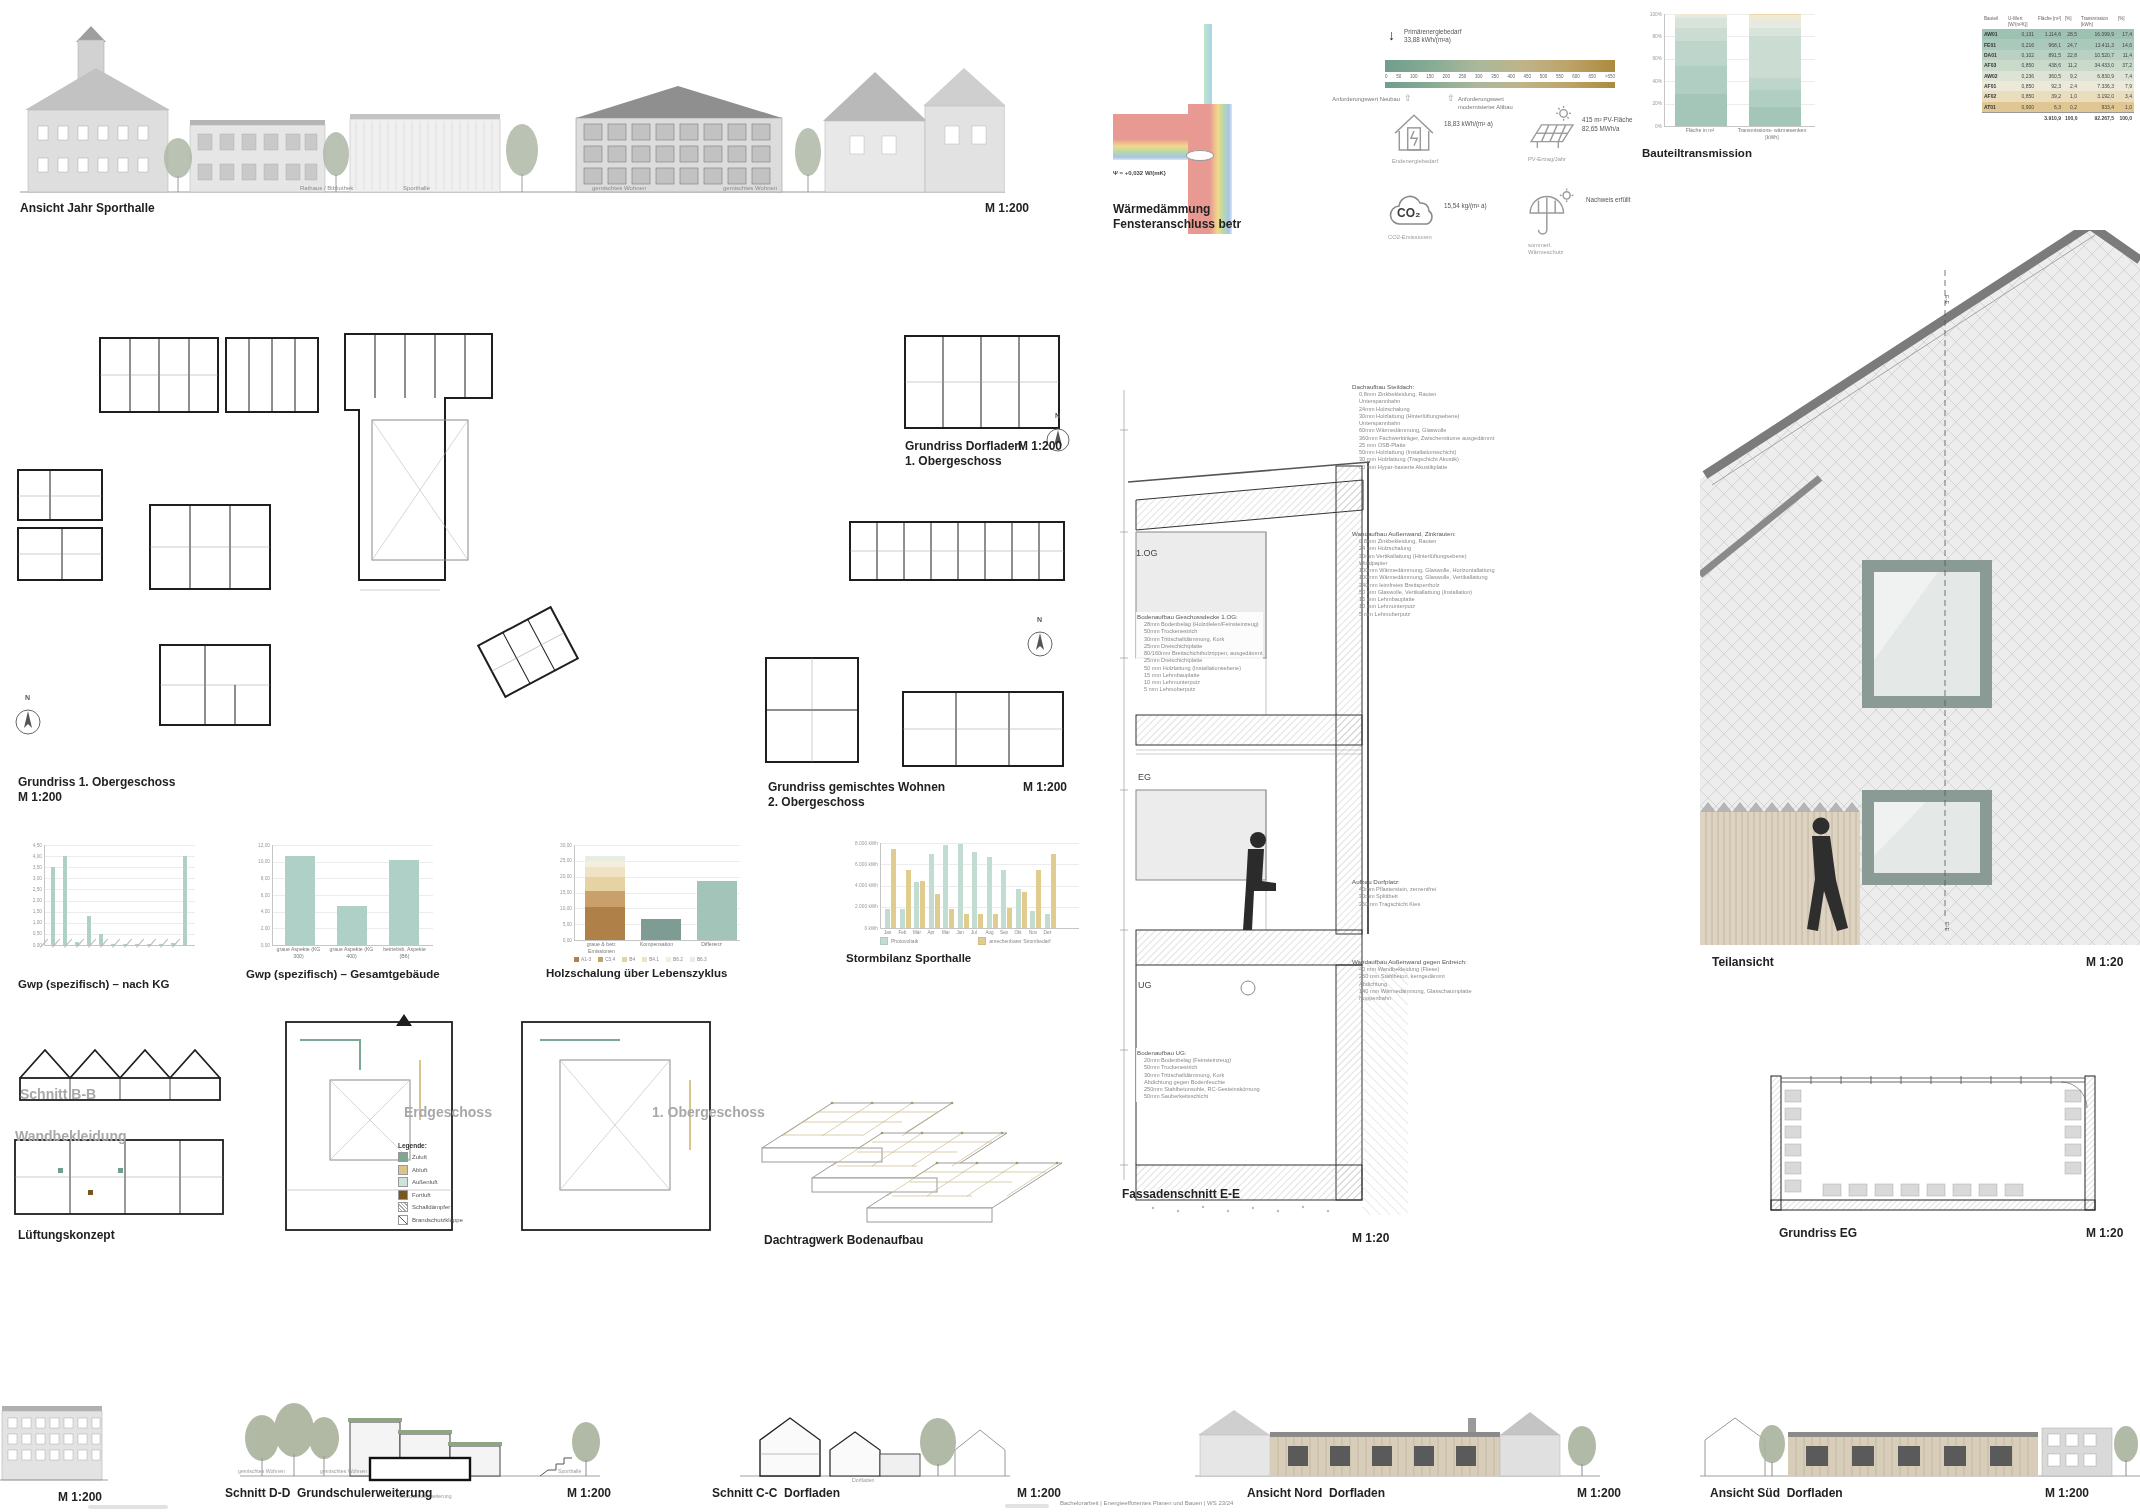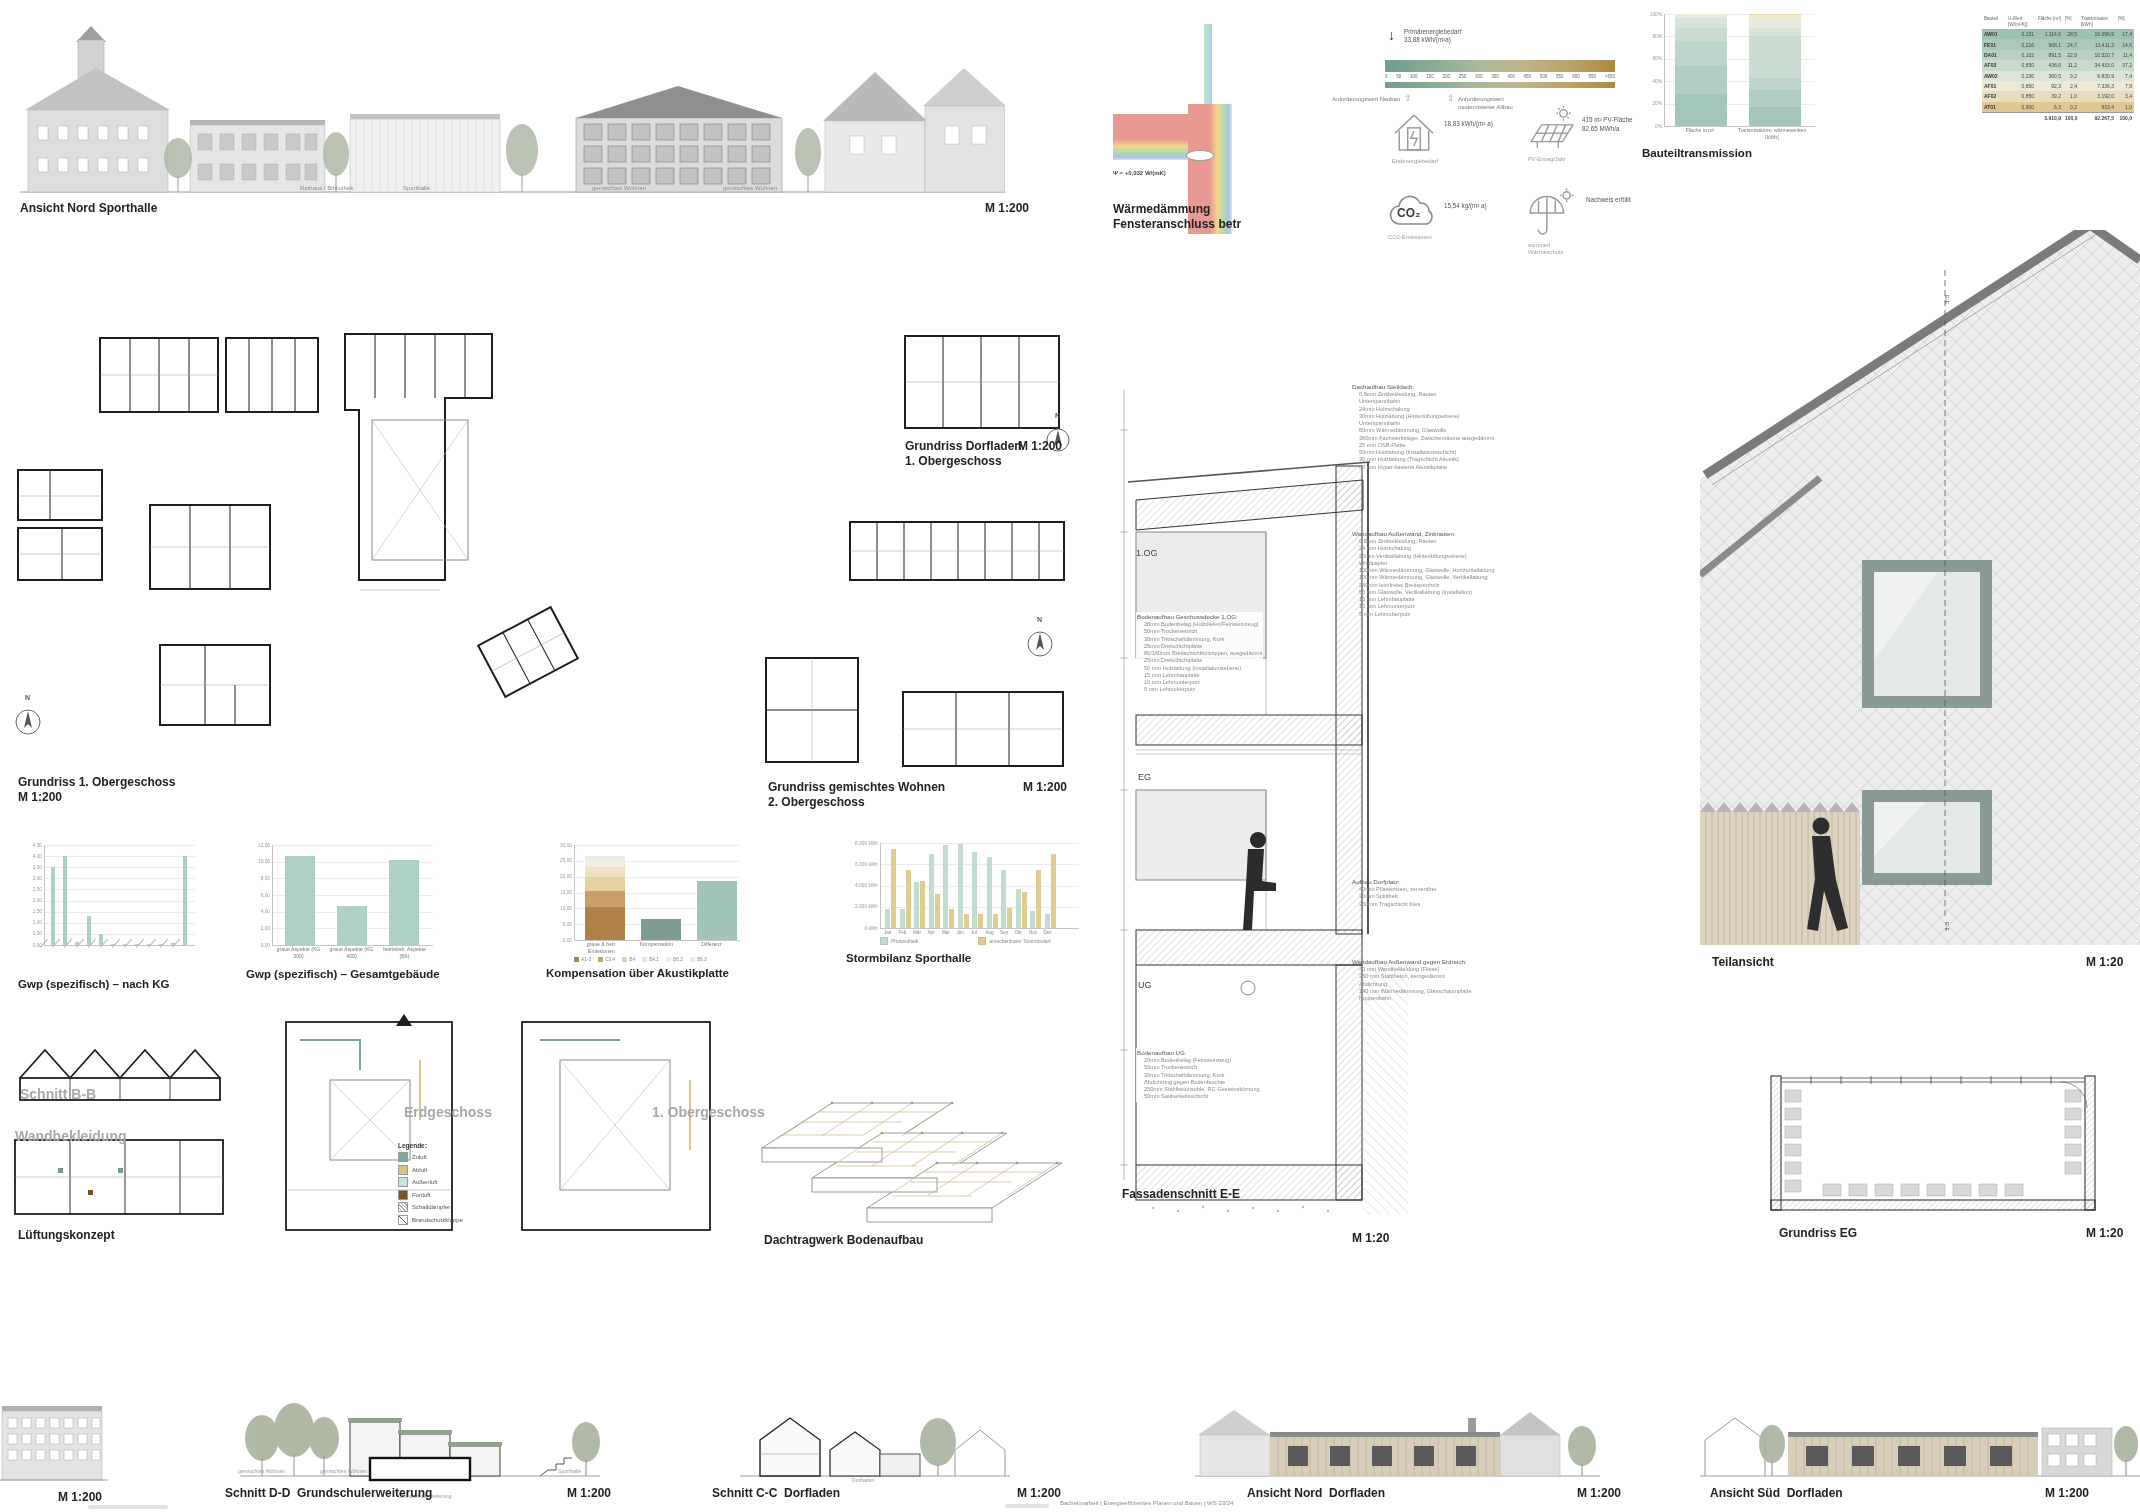--- a/index.html
+++ b/index.html
@@ -171,21 +171,21 @@
       <line x1="158" y1="150" x2="158" y2="166" stroke="#8a8a8a" stroke-width="1"></line>
         <line x1="316" y1="148" x2="316" y2="166" stroke="#8a8a8a" stroke-width="1"></line>
         <line x1="502" y1="148" x2="502" y2="166" stroke="#8a8a8a" stroke-width="1"></line>
         <line x1="788" y1="148" x2="788" y2="166" stroke="#8a8a8a" stroke-width="1"></line>
     </g>
   </svg>
   <span class="abs tiny" style="left:300px;top:185px">Rathaus / Bibliothek</span>
   <span class="abs tiny" style="left:403px;top:185px">Sporthalle</span>
   <span class="abs tiny" style="left:592px;top:185px">gemischtes Wohnen</span>
   <span class="abs tiny" style="left:723px;top:185px">gemischtes Wohnen</span>
-  <span class="abs lbl" style="left:20px;top:201px">Ansicht Nord Sporthalle</span>
+  <span class="abs lbl" style="left:20px;top:201px">Ansicht Jahr Sporthalle</span>
   <span class="abs lbl" style="left:985px;top:201px">M 1:200</span>
 
   <div class="abs" style="left:1204px;top:24px;width:8px;height:80px;background:linear-gradient(90deg,#bfe3c8,#a9d3ee)"></div>
   <svg class="abs" style="left:1113px;top:104px" width="130" height="130" viewBox="0 0 130 130">
     <defs>
       <linearGradient id="wbv" x1="0" y1="0" x2="1" y2="0">
         <stop offset="0" stop-color="#e89a92"></stop>
           <stop offset=".5" stop-color="#e89a92"></stop>
           <stop offset=".68" stop-color="#f2d98a"></stop>
           <stop offset=".8" stop-color="#b7d9a8"></stop>
@@ -656,21 +656,21 @@
         </span>
         <span style="display: flex; align-items: center;">
           <span class="sw" style="background: rgb(245, 238, 221);"></span>
           <span>B6.2</span>
         </span>
         <span style="display: flex; align-items: center;">
           <span class="sw" style="background: rgb(232, 237, 226);"></span>
           <span>B6.3</span>
         </span>
       </div>
-    <div class="lbl2" style="margin-top:5px">Kompensation über Akustikplatte</div>
+    <div class="lbl2" style="margin-top:5px">Holzschalung über Lebenszyklus</div>
   </div>
   <div class="abs" style="left:846px;top:843px;width:245px">
     <div class="plot" id="p-strom" style="width:198px;height:85px;margin-left:34px">
         <div class="ytick" style="top: 82.5px;">0 kWh</div>
         <div class="grid" style="top: 63.75px;"></div>
         <div class="ytick" style="top: 61.25px;">2.000 kWh</div>
         <div class="grid" style="top: 42.5px;"></div>
         <div class="ytick" style="top: 40px;">4.000 kWh</div>
         <div class="grid" style="top: 21.25px;"></div>
         <div class="ytick" style="top: 18.75px;">6.000 kWh</div>

